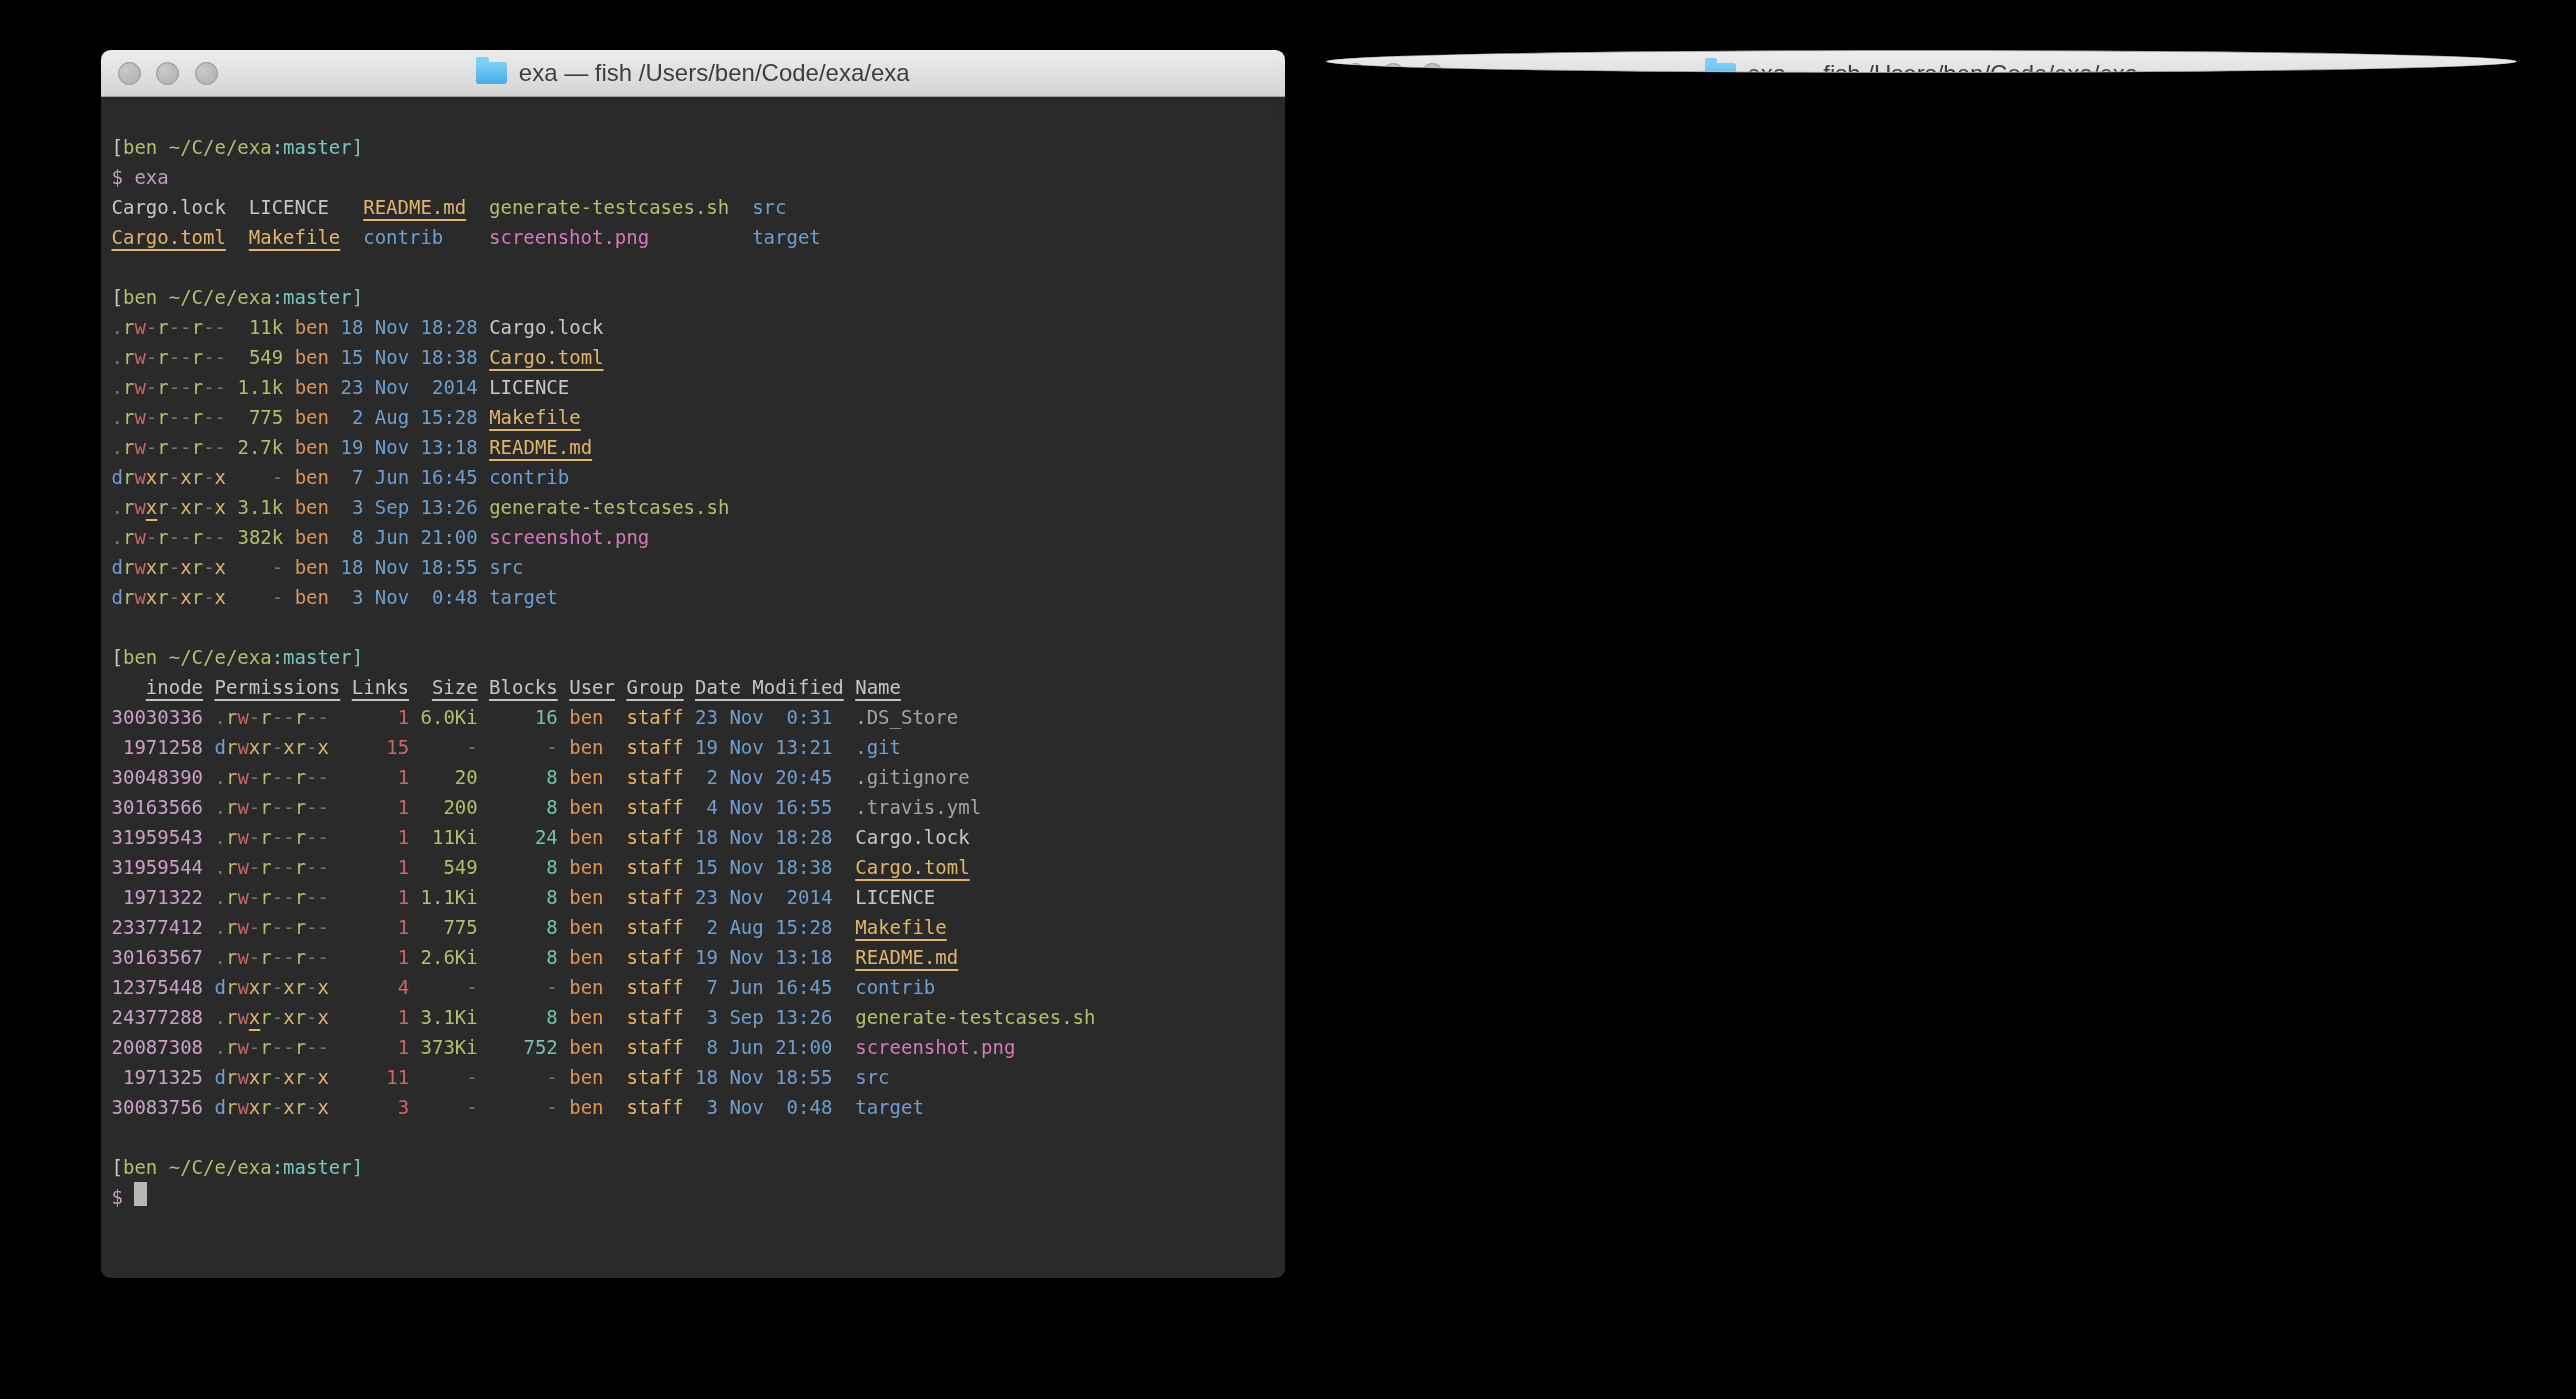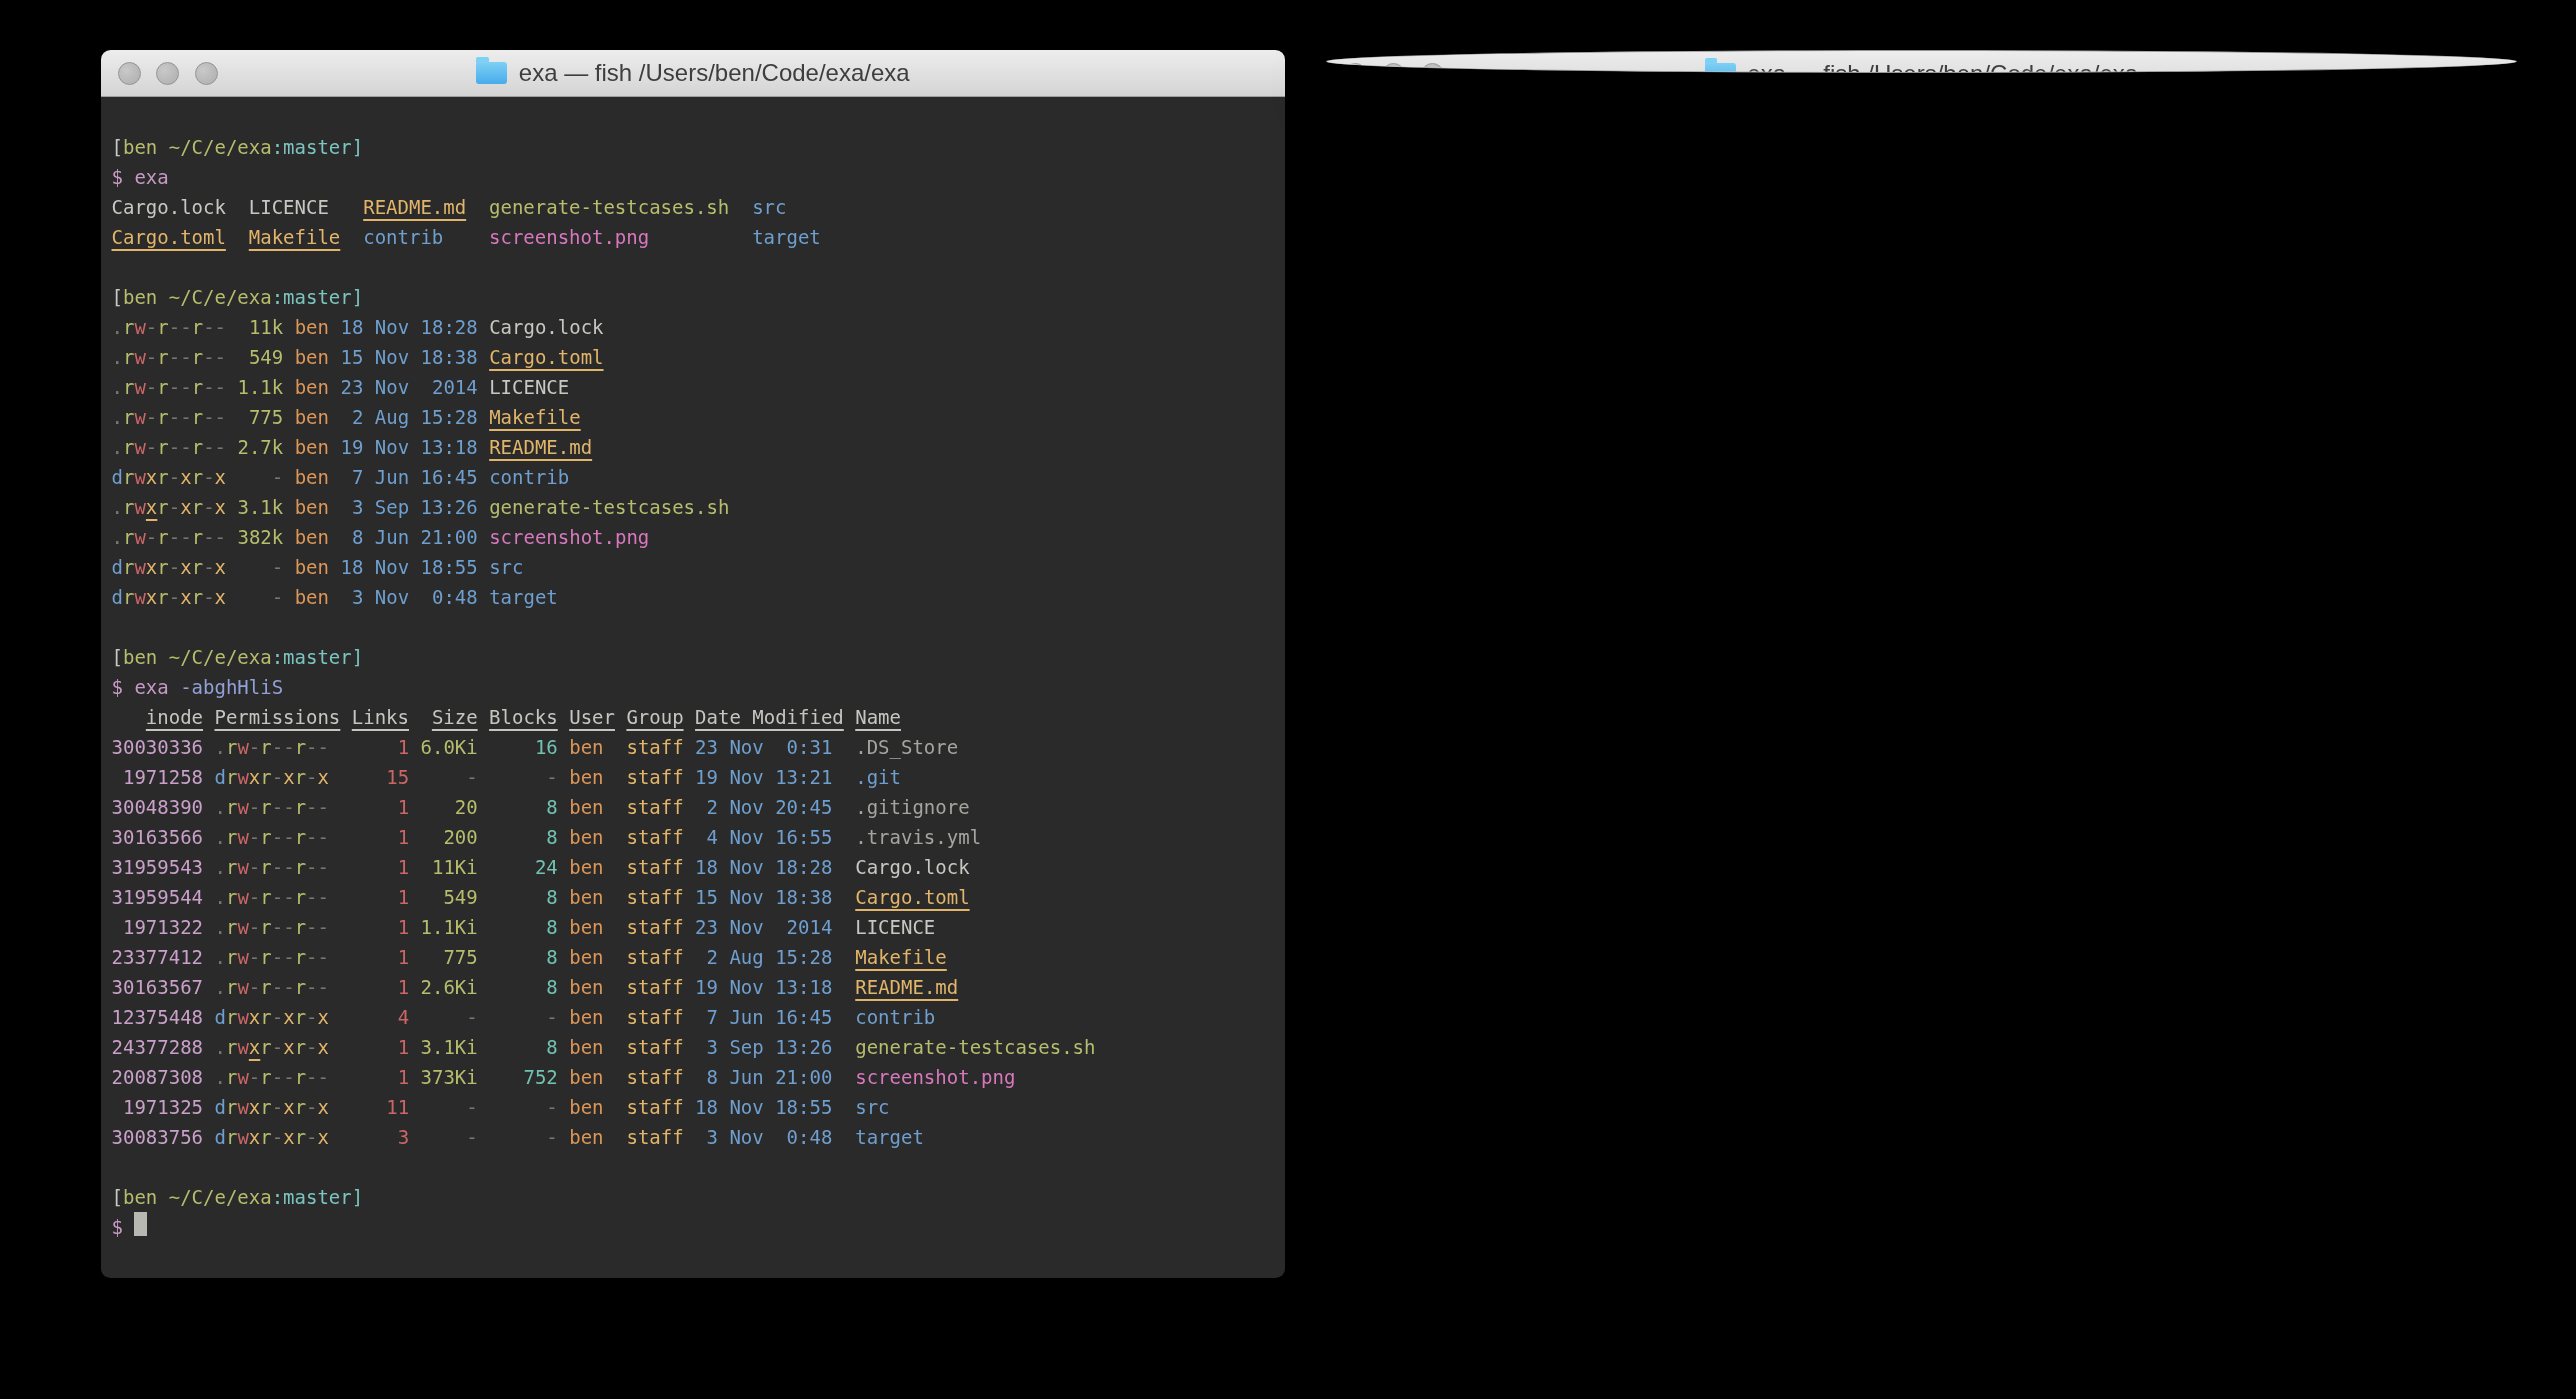--- a/index.html
+++ b/index.html
@@ -70,21 +70,20 @@
       <div class="tl"><span style="color: rgb(120, 120, 111);">.</span><span style="color: rgb(182, 189, 108);">r</span><span style="color: rgb(204, 102, 102);">w</span><span style="color: rgb(120, 120, 111);">-</span><span style="color: rgb(182, 189, 108);">r</span><span style="color: rgb(120, 120, 111);">-</span><span style="color: rgb(120, 120, 111);">-</span><span style="color: rgb(182, 189, 108);">r</span><span style="color: rgb(120, 120, 111);">-</span><span style="color: rgb(120, 120, 111);">-</span><span style="color: rgb(182, 189, 108);"> 1.1k</span><span style="color: rgb(220, 150, 88);"> ben</span><span style="color: rgb(111, 159, 206);"> 23 Nov  2014</span><span style="color: rgb(200, 200, 195);"> LICENCE</span></div>
       <div class="tl"><span style="color: rgb(120, 120, 111);">.</span><span style="color: rgb(182, 189, 108);">r</span><span style="color: rgb(204, 102, 102);">w</span><span style="color: rgb(120, 120, 111);">-</span><span style="color: rgb(182, 189, 108);">r</span><span style="color: rgb(120, 120, 111);">-</span><span style="color: rgb(120, 120, 111);">-</span><span style="color: rgb(182, 189, 108);">r</span><span style="color: rgb(120, 120, 111);">-</span><span style="color: rgb(120, 120, 111);">-</span><span style="color: rgb(182, 189, 108);">  775</span><span style="color: rgb(220, 150, 88);"> ben</span><span style="color: rgb(111, 159, 206);">  2 Aug 15:28</span><span style="color: rgb(200, 200, 195);"> </span><span class="u" style="color: rgb(226, 181, 106);">Makefile</span></div>
       <div class="tl"><span style="color: rgb(120, 120, 111);">.</span><span style="color: rgb(182, 189, 108);">r</span><span style="color: rgb(204, 102, 102);">w</span><span style="color: rgb(120, 120, 111);">-</span><span style="color: rgb(182, 189, 108);">r</span><span style="color: rgb(120, 120, 111);">-</span><span style="color: rgb(120, 120, 111);">-</span><span style="color: rgb(182, 189, 108);">r</span><span style="color: rgb(120, 120, 111);">-</span><span style="color: rgb(120, 120, 111);">-</span><span style="color: rgb(182, 189, 108);"> 2.7k</span><span style="color: rgb(220, 150, 88);"> ben</span><span style="color: rgb(111, 159, 206);"> 19 Nov 13:18</span><span style="color: rgb(200, 200, 195);"> </span><span class="u" style="color: rgb(226, 181, 106);">README.md</span></div>
       <div class="tl"><span style="color: rgb(111, 159, 206);">d</span><span style="color: rgb(182, 189, 108);">r</span><span style="color: rgb(204, 102, 102);">w</span><span style="color: rgb(226, 181, 106);">x</span><span style="color: rgb(182, 189, 108);">r</span><span style="color: rgb(120, 120, 111);">-</span><span style="color: rgb(226, 181, 106);">x</span><span style="color: rgb(182, 189, 108);">r</span><span style="color: rgb(120, 120, 111);">-</span><span style="color: rgb(226, 181, 106);">x</span><span style="color: rgb(120, 120, 111);">    -</span><span style="color: rgb(220, 150, 88);"> ben</span><span style="color: rgb(111, 159, 206);">  7 Jun 16:45</span><span style="color: rgb(111, 159, 206);"> contrib</span></div>
       <div class="tl"><span style="color: rgb(120, 120, 111);">.</span><span style="color: rgb(182, 189, 108);">r</span><span style="color: rgb(204, 102, 102);">w</span><span class="u" style="color: rgb(226, 181, 106);">x</span><span style="color: rgb(182, 189, 108);">r</span><span style="color: rgb(120, 120, 111);">-</span><span style="color: rgb(226, 181, 106);">x</span><span style="color: rgb(182, 189, 108);">r</span><span style="color: rgb(120, 120, 111);">-</span><span style="color: rgb(226, 181, 106);">x</span><span style="color: rgb(182, 189, 108);"> 3.1k</span><span style="color: rgb(220, 150, 88);"> ben</span><span style="color: rgb(111, 159, 206);">  3 Sep 13:26</span><span style="color: rgb(182, 189, 108);"> generate-testcases.sh</span></div>
       <div class="tl"><span style="color: rgb(120, 120, 111);">.</span><span style="color: rgb(182, 189, 108);">r</span><span style="color: rgb(204, 102, 102);">w</span><span style="color: rgb(120, 120, 111);">-</span><span style="color: rgb(182, 189, 108);">r</span><span style="color: rgb(120, 120, 111);">-</span><span style="color: rgb(120, 120, 111);">-</span><span style="color: rgb(182, 189, 108);">r</span><span style="color: rgb(120, 120, 111);">-</span><span style="color: rgb(120, 120, 111);">-</span><span style="color: rgb(182, 189, 108);"> 382k</span><span style="color: rgb(220, 150, 88);"> ben</span><span style="color: rgb(111, 159, 206);">  8 Jun 21:00</span><span style="color: rgb(215, 120, 189);"> screenshot.png</span></div>
       <div class="tl"><span style="color: rgb(111, 159, 206);">d</span><span style="color: rgb(182, 189, 108);">r</span><span style="color: rgb(204, 102, 102);">w</span><span style="color: rgb(226, 181, 106);">x</span><span style="color: rgb(182, 189, 108);">r</span><span style="color: rgb(120, 120, 111);">-</span><span style="color: rgb(226, 181, 106);">x</span><span style="color: rgb(182, 189, 108);">r</span><span style="color: rgb(120, 120, 111);">-</span><span style="color: rgb(226, 181, 106);">x</span><span style="color: rgb(120, 120, 111);">    -</span><span style="color: rgb(220, 150, 88);"> ben</span><span style="color: rgb(111, 159, 206);"> 18 Nov 18:55</span><span style="color: rgb(111, 159, 206);"> src</span></div>
       <div class="tl"><span style="color: rgb(111, 159, 206);">d</span><span style="color: rgb(182, 189, 108);">r</span><span style="color: rgb(204, 102, 102);">w</span><span style="color: rgb(226, 181, 106);">x</span><span style="color: rgb(182, 189, 108);">r</span><span style="color: rgb(120, 120, 111);">-</span><span style="color: rgb(226, 181, 106);">x</span><span style="color: rgb(182, 189, 108);">r</span><span style="color: rgb(120, 120, 111);">-</span><span style="color: rgb(226, 181, 106);">x</span><span style="color: rgb(120, 120, 111);">    -</span><span style="color: rgb(220, 150, 88);"> ben</span><span style="color: rgb(111, 159, 206);">  3 Nov  0:48</span><span style="color: rgb(111, 159, 206);"> target</span></div>
       <div class="tl"><span>&nbsp;</span></div>
       <div class="tl"><span style="color: rgb(200, 200, 195);">[</span><span style="color: rgb(182, 189, 108);">ben </span><span style="color: rgb(182, 189, 108);">~/C/e/exa</span><span style="color: rgb(124, 196, 192);">:master]</span></div>
-      <div class="tl"><span style="color: rgb(199, 154, 198);">$ exa</span><span style="color: rgb(146, 160, 216);"> -abghHliS</span></div>
       <div class="tl"><span style="color: rgb(200, 200, 195);">   </span><span class="u" style="color: rgb(198, 198, 193);">inode</span><span style="color: rgb(200, 200, 195);"> </span><span class="u" style="color: rgb(198, 198, 193);">Permissions</span><span style="color: rgb(200, 200, 195);"> </span><span class="u" style="color: rgb(198, 198, 193);">Links</span><span style="color: rgb(200, 200, 195);">  </span><span class="u" style="color: rgb(198, 198, 193);">Size</span><span style="color: rgb(200, 200, 195);"> </span><span class="u" style="color: rgb(198, 198, 193);">Blocks</span><span style="color: rgb(200, 200, 195);"> </span><span class="u" style="color: rgb(198, 198, 193);">User</span><span style="color: rgb(200, 200, 195);"> </span><span class="u" style="color: rgb(198, 198, 193);">Group</span><span style="color: rgb(200, 200, 195);"> </span><span class="u" style="color: rgb(198, 198, 193);">Date Modified</span><span style="color: rgb(200, 200, 195);"> </span><span class="u" style="color: rgb(198, 198, 193);">Name</span></div>
       <div class="tl"><span style="color: rgb(201, 160, 201);">30030336</span><span style="color: rgb(200, 200, 195);"> </span><span style="color: rgb(120, 120, 111);">.</span><span style="color: rgb(182, 189, 108);">r</span><span style="color: rgb(204, 102, 102);">w</span><span style="color: rgb(120, 120, 111);">-</span><span style="color: rgb(182, 189, 108);">r</span><span style="color: rgb(120, 120, 111);">-</span><span style="color: rgb(120, 120, 111);">-</span><span style="color: rgb(182, 189, 108);">r</span><span style="color: rgb(120, 120, 111);">-</span><span style="color: rgb(120, 120, 111);">-</span><span style="color: rgb(204, 102, 102);">      1</span><span style="color: rgb(182, 189, 108);"> 6.0Ki</span><span style="color: rgb(114, 194, 178);">     16</span><span style="color: rgb(220, 150, 88);"> ben</span><span style="color: rgb(226, 181, 106);">  staff</span><span style="color: rgb(111, 159, 206);"> 23 Nov  0:31</span><span style="color: rgb(165, 165, 160);">  .DS_Store</span></div>
       <div class="tl"><span style="color: rgb(201, 160, 201);"> 1971258</span><span style="color: rgb(200, 200, 195);"> </span><span style="color: rgb(111, 159, 206);">d</span><span style="color: rgb(182, 189, 108);">r</span><span style="color: rgb(204, 102, 102);">w</span><span style="color: rgb(226, 181, 106);">x</span><span style="color: rgb(182, 189, 108);">r</span><span style="color: rgb(120, 120, 111);">-</span><span style="color: rgb(226, 181, 106);">x</span><span style="color: rgb(182, 189, 108);">r</span><span style="color: rgb(120, 120, 111);">-</span><span style="color: rgb(226, 181, 106);">x</span><span style="color: rgb(204, 102, 102);">     15</span><span style="color: rgb(120, 120, 111);">     -</span><span style="color: rgb(120, 120, 111);">      -</span><span style="color: rgb(220, 150, 88);"> ben</span><span style="color: rgb(226, 181, 106);">  staff</span><span style="color: rgb(111, 159, 206);"> 19 Nov 13:21</span><span style="color: rgb(111, 159, 206);">  .git</span></div>
       <div class="tl"><span style="color: rgb(201, 160, 201);">30048390</span><span style="color: rgb(200, 200, 195);"> </span><span style="color: rgb(120, 120, 111);">.</span><span style="color: rgb(182, 189, 108);">r</span><span style="color: rgb(204, 102, 102);">w</span><span style="color: rgb(120, 120, 111);">-</span><span style="color: rgb(182, 189, 108);">r</span><span style="color: rgb(120, 120, 111);">-</span><span style="color: rgb(120, 120, 111);">-</span><span style="color: rgb(182, 189, 108);">r</span><span style="color: rgb(120, 120, 111);">-</span><span style="color: rgb(120, 120, 111);">-</span><span style="color: rgb(204, 102, 102);">      1</span><span style="color: rgb(182, 189, 108);">    20</span><span style="color: rgb(114, 194, 178);">      8</span><span style="color: rgb(220, 150, 88);"> ben</span><span style="color: rgb(226, 181, 106);">  staff</span><span style="color: rgb(111, 159, 206);">  2 Nov 20:45</span><span style="color: rgb(165, 165, 160);">  .gitignore</span></div>
       <div class="tl"><span style="color: rgb(201, 160, 201);">30163566</span><span style="color: rgb(200, 200, 195);"> </span><span style="color: rgb(120, 120, 111);">.</span><span style="color: rgb(182, 189, 108);">r</span><span style="color: rgb(204, 102, 102);">w</span><span style="color: rgb(120, 120, 111);">-</span><span style="color: rgb(182, 189, 108);">r</span><span style="color: rgb(120, 120, 111);">-</span><span style="color: rgb(120, 120, 111);">-</span><span style="color: rgb(182, 189, 108);">r</span><span style="color: rgb(120, 120, 111);">-</span><span style="color: rgb(120, 120, 111);">-</span><span style="color: rgb(204, 102, 102);">      1</span><span style="color: rgb(182, 189, 108);">   200</span><span style="color: rgb(114, 194, 178);">      8</span><span style="color: rgb(220, 150, 88);"> ben</span><span style="color: rgb(226, 181, 106);">  staff</span><span style="color: rgb(111, 159, 206);">  4 Nov 16:55</span><span style="color: rgb(165, 165, 160);">  .travis.yml</span></div>
       <div class="tl"><span style="color: rgb(201, 160, 201);">31959543</span><span style="color: rgb(200, 200, 195);"> </span><span style="color: rgb(120, 120, 111);">.</span><span style="color: rgb(182, 189, 108);">r</span><span style="color: rgb(204, 102, 102);">w</span><span style="color: rgb(120, 120, 111);">-</span><span style="color: rgb(182, 189, 108);">r</span><span style="color: rgb(120, 120, 111);">-</span><span style="color: rgb(120, 120, 111);">-</span><span style="color: rgb(182, 189, 108);">r</span><span style="color: rgb(120, 120, 111);">-</span><span style="color: rgb(120, 120, 111);">-</span><span style="color: rgb(204, 102, 102);">      1</span><span style="color: rgb(182, 189, 108);">  11Ki</span><span style="color: rgb(114, 194, 178);">     24</span><span style="color: rgb(220, 150, 88);"> ben</span><span style="color: rgb(226, 181, 106);">  staff</span><span style="color: rgb(111, 159, 206);"> 18 Nov 18:28</span><span style="color: rgb(200, 200, 195);">  Cargo.lock</span></div>
       <div class="tl"><span style="color: rgb(201, 160, 201);">31959544</span><span style="color: rgb(200, 200, 195);"> </span><span style="color: rgb(120, 120, 111);">.</span><span style="color: rgb(182, 189, 108);">r</span><span style="color: rgb(204, 102, 102);">w</span><span style="color: rgb(120, 120, 111);">-</span><span style="color: rgb(182, 189, 108);">r</span><span style="color: rgb(120, 120, 111);">-</span><span style="color: rgb(120, 120, 111);">-</span><span style="color: rgb(182, 189, 108);">r</span><span style="color: rgb(120, 120, 111);">-</span><span style="color: rgb(120, 120, 111);">-</span><span style="color: rgb(204, 102, 102);">      1</span><span style="color: rgb(182, 189, 108);">   549</span><span style="color: rgb(114, 194, 178);">      8</span><span style="color: rgb(220, 150, 88);"> ben</span><span style="color: rgb(226, 181, 106);">  staff</span><span style="color: rgb(111, 159, 206);"> 15 Nov 18:38</span><span style="color: rgb(200, 200, 195);">  </span><span class="u" style="color: rgb(226, 181, 106);">Cargo.toml</span></div>
       <div class="tl"><span style="color: rgb(201, 160, 201);"> 1971322</span><span style="color: rgb(200, 200, 195);"> </span><span style="color: rgb(120, 120, 111);">.</span><span style="color: rgb(182, 189, 108);">r</span><span style="color: rgb(204, 102, 102);">w</span><span style="color: rgb(120, 120, 111);">-</span><span style="color: rgb(182, 189, 108);">r</span><span style="color: rgb(120, 120, 111);">-</span><span style="color: rgb(120, 120, 111);">-</span><span style="color: rgb(182, 189, 108);">r</span><span style="color: rgb(120, 120, 111);">-</span><span style="color: rgb(120, 120, 111);">-</span><span style="color: rgb(204, 102, 102);">      1</span><span style="color: rgb(182, 189, 108);"> 1.1Ki</span><span style="color: rgb(114, 194, 178);">      8</span><span style="color: rgb(220, 150, 88);"> ben</span><span style="color: rgb(226, 181, 106);">  staff</span><span style="color: rgb(111, 159, 206);"> 23 Nov  2014</span><span style="color: rgb(200, 200, 195);">  LICENCE</span></div>
       <div class="tl"><span style="color: rgb(201, 160, 201);">23377412</span><span style="color: rgb(200, 200, 195);"> </span><span style="color: rgb(120, 120, 111);">.</span><span style="color: rgb(182, 189, 108);">r</span><span style="color: rgb(204, 102, 102);">w</span><span style="color: rgb(120, 120, 111);">-</span><span style="color: rgb(182, 189, 108);">r</span><span style="color: rgb(120, 120, 111);">-</span><span style="color: rgb(120, 120, 111);">-</span><span style="color: rgb(182, 189, 108);">r</span><span style="color: rgb(120, 120, 111);">-</span><span style="color: rgb(120, 120, 111);">-</span><span style="color: rgb(204, 102, 102);">      1</span><span style="color: rgb(182, 189, 108);">   775</span><span style="color: rgb(114, 194, 178);">      8</span><span style="color: rgb(220, 150, 88);"> ben</span><span style="color: rgb(226, 181, 106);">  staff</span><span style="color: rgb(111, 159, 206);">  2 Aug 15:28</span><span style="color: rgb(200, 200, 195);">  </span><span class="u" style="color: rgb(226, 181, 106);">Makefile</span></div>
       <div class="tl"><span style="color: rgb(201, 160, 201);">30163567</span><span style="color: rgb(200, 200, 195);"> </span><span style="color: rgb(120, 120, 111);">.</span><span style="color: rgb(182, 189, 108);">r</span><span style="color: rgb(204, 102, 102);">w</span><span style="color: rgb(120, 120, 111);">-</span><span style="color: rgb(182, 189, 108);">r</span><span style="color: rgb(120, 120, 111);">-</span><span style="color: rgb(120, 120, 111);">-</span><span style="color: rgb(182, 189, 108);">r</span><span style="color: rgb(120, 120, 111);">-</span><span style="color: rgb(120, 120, 111);">-</span><span style="color: rgb(204, 102, 102);">      1</span><span style="color: rgb(182, 189, 108);"> 2.6Ki</span><span style="color: rgb(114, 194, 178);">      8</span><span style="color: rgb(220, 150, 88);"> ben</span><span style="color: rgb(226, 181, 106);">  staff</span><span style="color: rgb(111, 159, 206);"> 19 Nov 13:18</span><span style="color: rgb(200, 200, 195);">  </span><span class="u" style="color: rgb(226, 181, 106);">README.md</span></div>

